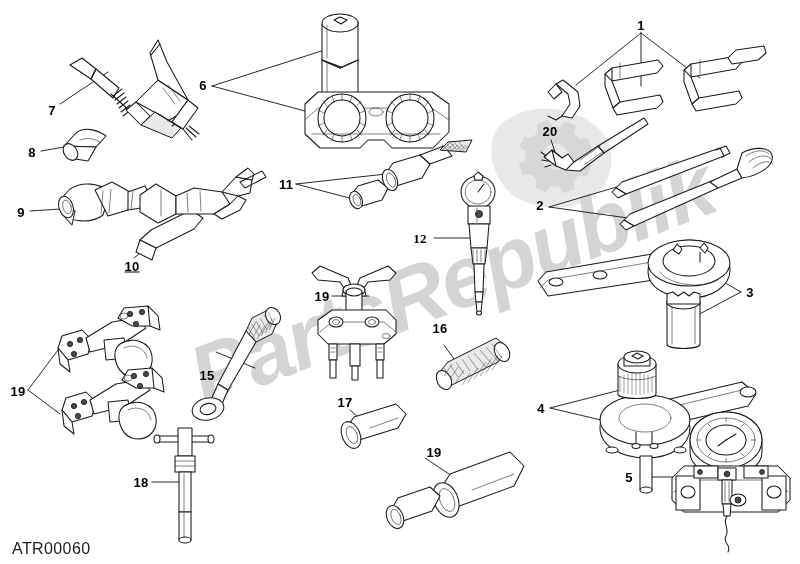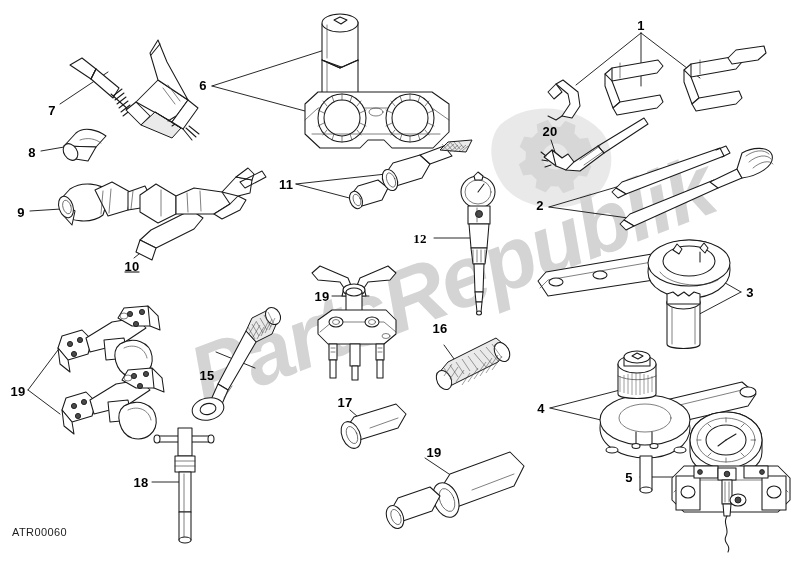--- a/index.html
+++ b/index.html
@@ -33,23 +33,23 @@
     font-weight: bold;
     color: #000000;
     line-height: 1;
     white-space: nowrap;
     transform: translate(-50%, -50%);
     letter-spacing: 0.2px;
   }
   #drawing-code {
     position: absolute;
     left: 12px;
-    top: 526px;
+    top: 540px;
     font-family: "Liberation Sans", sans-serif;
-    font-size: 11px;
+    font-size: 16px;
     color: #1d1d1d;
     letter-spacing: 0.4px;
     white-space: nowrap;
   }
   .wm-text {
     font-family: "Liberation Sans", sans-serif;
     font-weight: bold;
     font-style: italic;
     font-size: 86px;
     fill: #d2d2d2;

